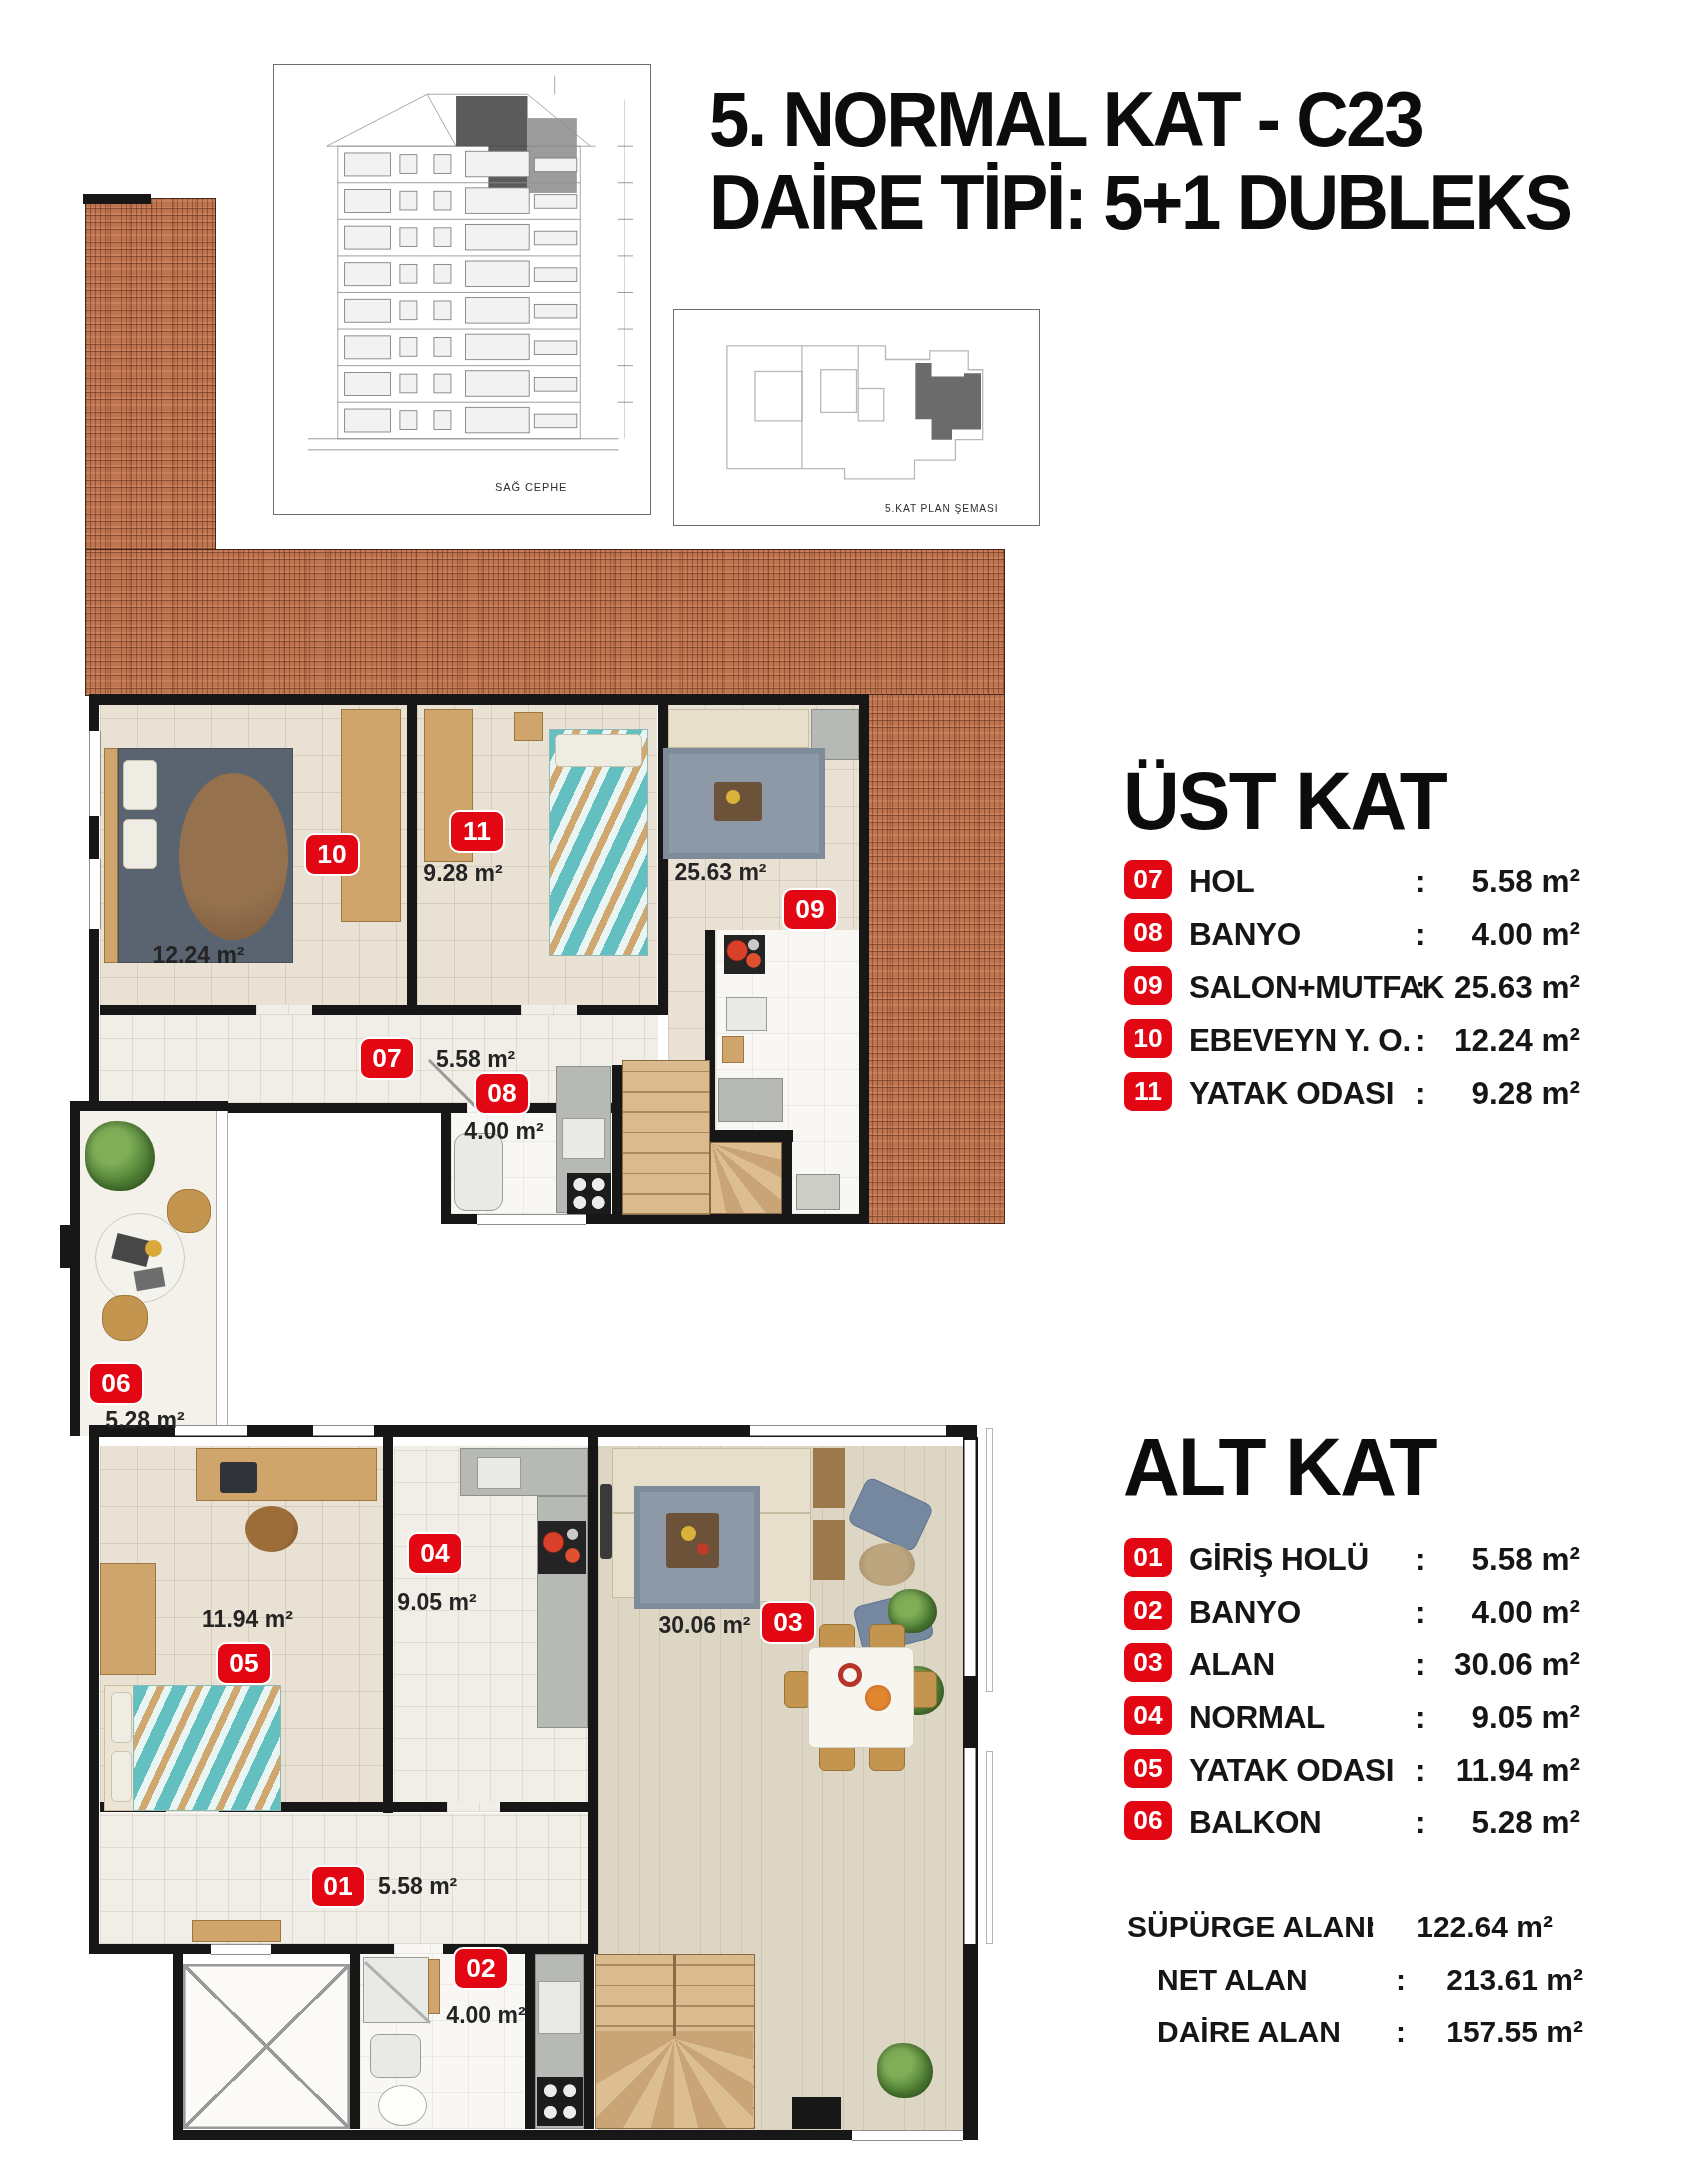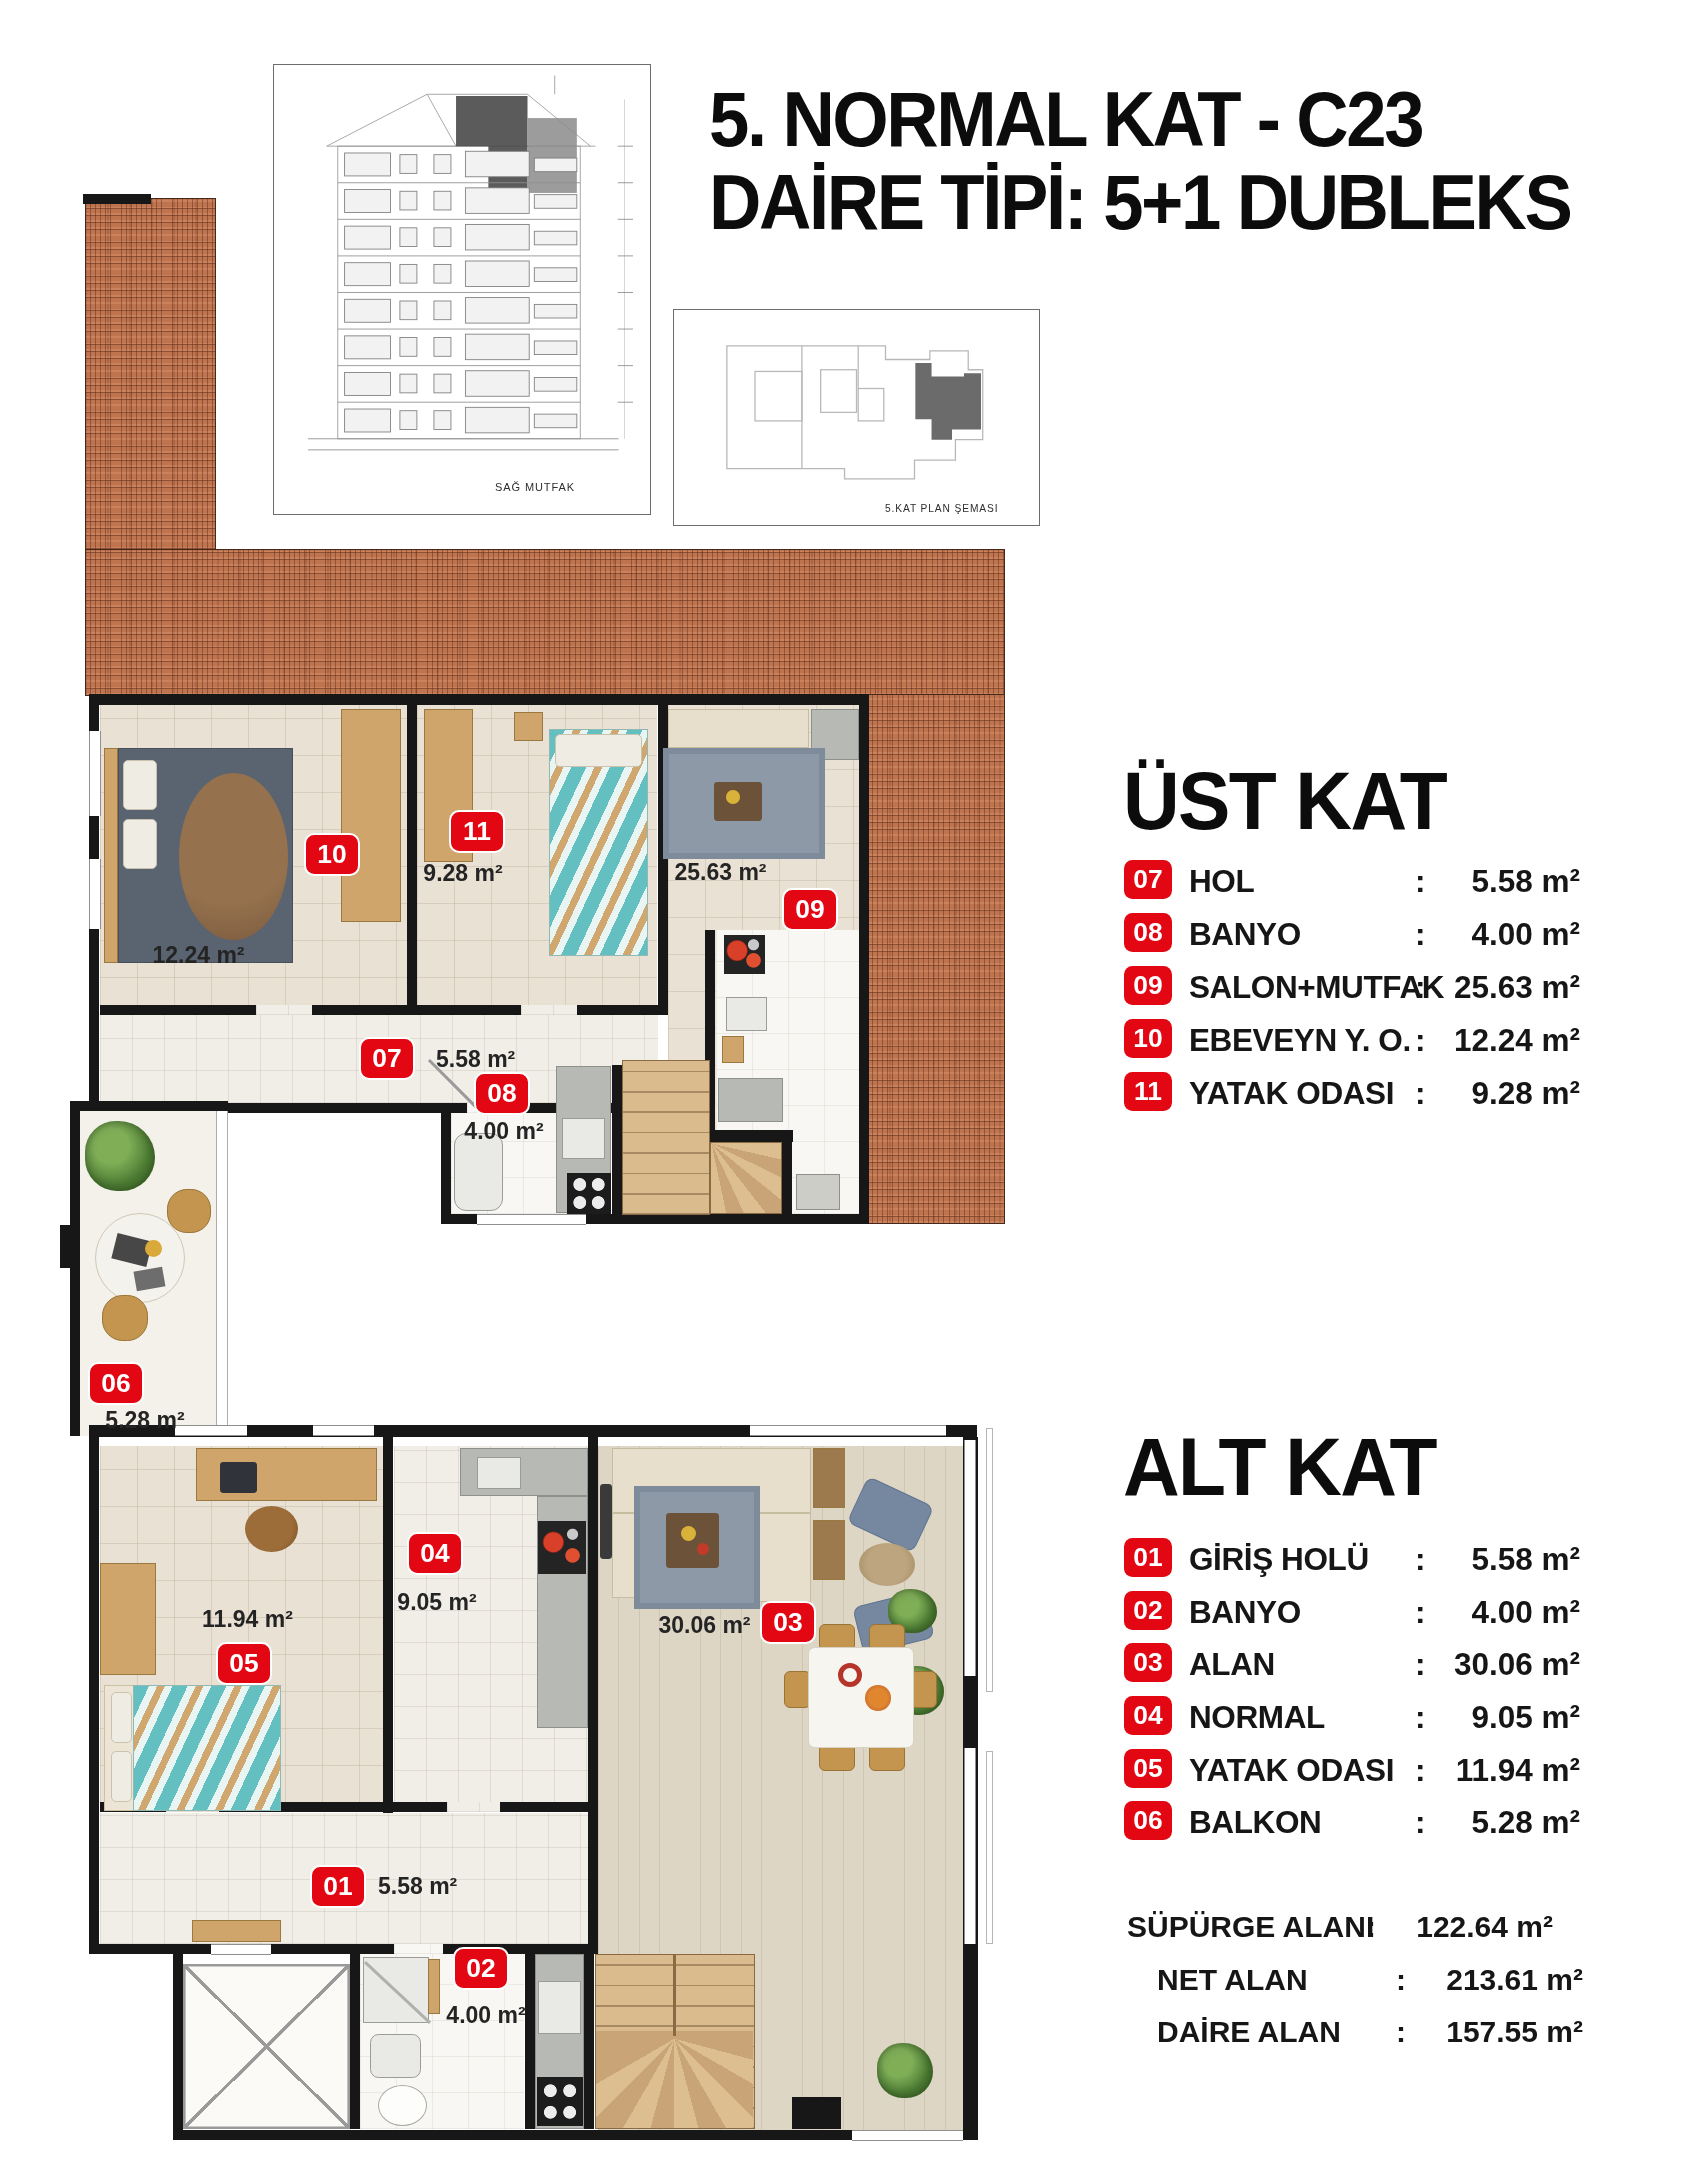--- a/index.html
+++ b/index.html
@@ -177,21 +177,21 @@
         <line x1="404" y1="95" x2="422" y2="95"></line>
           <line x1="404" y1="138" x2="422" y2="138"></line>
         <line x1="404" y1="181" x2="422" y2="181"></line>
           <line x1="404" y1="224" x2="422" y2="224"></line>
         <line x1="404" y1="267" x2="422" y2="267"></line>
           <line x1="404" y1="310" x2="422" y2="310"></line>
         <line x1="404" y1="353" x2="422" y2="353"></line>
           <line x1="404" y1="396" x2="422" y2="396"></line>
       </g>
     </svg>
-    <div class="boxlab" style="left:221px;top:416px;">SAĞ MUTFAK</div>
+    <div class="boxlab" style="left:221px;top:416px;">SAĞ CEPHE</div>
   </div>
 
   <div class="box" style="left:673px;top:309px;width:365px;height:215px;">
     <svg width="365" height="215" viewBox="0 0 428 252">
       <g stroke="#b8b8b8" stroke-width="1.5" fill="none">
         <polygon points="62,42 248,42 248,58 300,58 300,48 345,48 345,70 362,70 362,152 330,152 330,176 282,176 282,198 200,198 200,186 62,186"></polygon>
         <rect x="95" y="72" width="55" height="58"></rect>
           <rect x="172" y="70" width="42" height="50"></rect>
         <rect x="216" y="92" width="30" height="38"></rect>
           <line x1="150" y1="42" x2="150" y2="186"></line>

